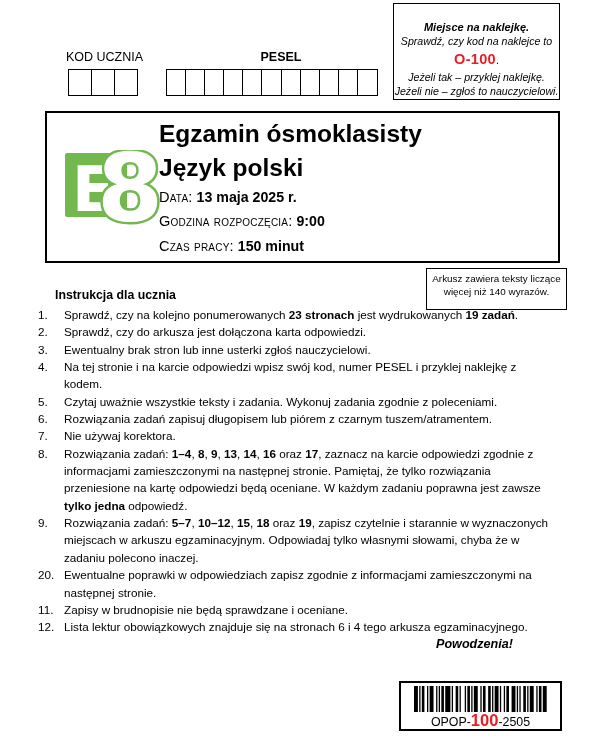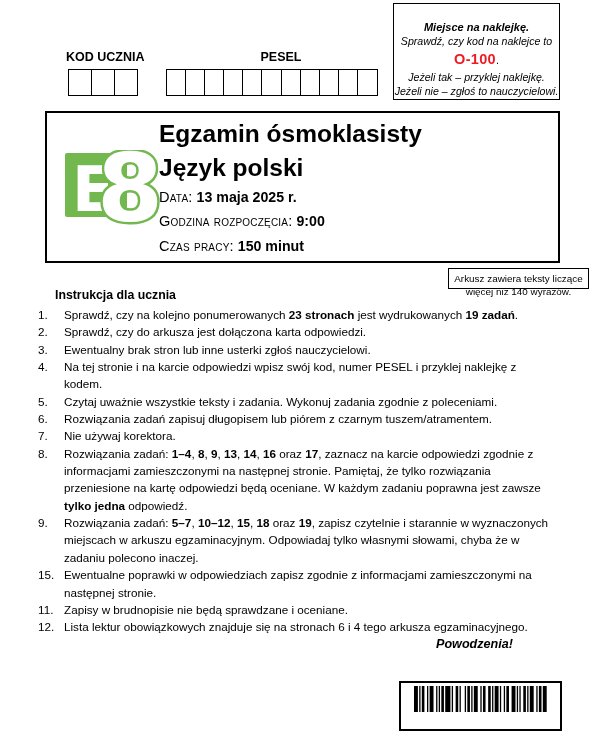--- a/index.html
+++ b/index.html
@@ -14,21 +14,21 @@
   
   .sticker{position:absolute;left:393px;top:3px;width:167px;height:97px;border:1.6px solid #000;
            box-sizing:border-box;text-align:center;font-style:italic;font-size:10.6px;line-height:14.4px;
            padding-top:16px;}
   .sticker .l1{font-weight:bold;font-size:11px;}
   .sticker .code-line{line-height:20px;}
   .sticker .code{font-style:normal;color:var(--accent-red,#ed1c24);font-weight:bold;font-size:14.5px;letter-spacing:.3px;}
   .sticker .code-suffix{font-style:normal;}
 
   
-  .kod-label{position:absolute;left:66px;top:50px;font-weight:bold;font-size:12.5px;}
+  .kod-label{position:absolute;left:66px;top:50px;font-weight:normal;font-size:12.5px;}
   .pesel-label{position:absolute;left:176px;top:50px;width:210px;text-align:center;font-weight:bold;font-size:12.5px;}
   .cells{position:absolute;display:flex;}
   .kod-cells{left:68px;top:69px;}
   .pesel-cells{left:166px;top:69px;}
   .cell{box-sizing:border-box;height:27px;border:1.6px solid #000;margin-left:-1.6px;background:#fff;}
   .cells .cell:first-child{margin-left:0;}
   .kod-cells .cell{width:24.5px;}
   .pesel-cells .cell{width:20.7px;}
 
   
@@ -37,21 +37,21 @@
   .logo-rect{fill:var(--logo-green,#72b84e);}
   .logo-e{fill:#fff;font-family:"DejaVu Sans",sans-serif;font-weight:bold;font-size:62px;}
   .logo-8{fill:#fff;stroke:var(--logo-green,#72b84e);stroke-width:5px;paint-order:stroke;
           font-family:"DejaVu Sans",sans-serif;font-weight:bold;font-size:95px;}
   .titles{position:absolute;left:112px;top:4px;font-weight:bold;font-size:24.5px;line-height:34px;}
   .meta{position:absolute;left:112px;top:72px;font-size:14.6px;line-height:24.4px;}
   .meta .mlabel{font-variant:small-caps;letter-spacing:.2px;}
   .meta .mvalue{font-weight:bold;font-size:14.2px;margin-left:4px;}
 
   
-  .notice-box{position:absolute;left:448px;top:268px;width:141px;height:21px;border:1.5px solid #000;
+  .notice-box{position:absolute;left:426px;top:268px;width:141px;height:42px;border:1.5px solid #000;
               box-sizing:border-box;text-align:center;font-size:9.9px;line-height:13.2px;padding-top:3px;}
 
   
   .instr-heading{position:absolute;left:55px;top:288px;font-weight:bold;font-size:12.3px;}
   .instr-list{position:absolute;left:38px;top:306px;width:514px;font-size:11.7px;line-height:17.35px;}
   .item{display:flex;}
   .item .num{width:26px;flex:none;}
   .item .txt{flex:1;}
 
   
@@ -152,21 +152,21 @@
       </div>
       <div class="item">
         <span class="num">8.</span>
         <span class="txt"><span>Rozwiązania zadań: </span><b>1–4</b><span>, </span><b>8</b><span>, </span><b>9</b><span>, </span><b>13</b><span>, </span><b>14</b><span>, </span><b>16</b><span> oraz </span><b>17</b><span>, zaznacz na karcie odpowiedzi zgodnie z informacjami zamieszczonymi na następnej stronie. Pamiętaj, że tylko rozwiązania przeniesione na kartę odpowiedzi będą oceniane. W każdym zadaniu poprawna jest zawsze </span><b>tylko jedna</b><span> odpowiedź.</span></span>
       </div>
       <div class="item">
         <span class="num">9.</span>
         <span class="txt"><span>Rozwiązania zadań: </span><b>5–7</b><span>, </span><b>10–12</b><span>, </span><b>15</b><span>, </span><b>18</b><span> oraz </span><b>19</b><span>, zapisz czytelnie i starannie w wyznaczonych miejscach w arkuszu egzaminacyjnym. Odpowiadaj tylko własnymi słowami, chyba że w zadaniu polecono inaczej.</span></span>
       </div>
       <div class="item">
-        <span class="num">15.</span>
+        <span class="num">20.</span>
         <span class="txt"><span>Ewentualne poprawki w odpowiedziach zapisz zgodnie z informacjami zamieszczonymi na następnej stronie.</span></span>
       </div>
       <div class="item">
         <span class="num">11.</span>
         <span class="txt"><span>Zapisy w brudnopisie nie będą sprawdzane i oceniane.</span></span>
       </div>
       <div class="item">
         <span class="num">12.</span>
         <span class="txt"><span>Lista lektur obowiązkowych znajduje się na stronach 6 i 4 tego arkusza egzaminacyjnego.</span></span>
       </div>
@@ -203,15 +203,16 @@
         <rect x="75" y="0" width="3" height="26" fill="#000"></rect>
         <rect x="79" y="0" width="1" height="26" fill="#000"></rect>
         <rect x="81" y="0" width="1" height="26" fill="#000"></rect>
         <rect x="84" y="0" width="2" height="26" fill="#000"></rect>
         <rect x="87" y="0" width="1" height="26" fill="#000"></rect>
         <rect x="89" y="0" width="3" height="26" fill="#000"></rect>
         <rect x="94" y="0" width="1" height="26" fill="#000"></rect>
         <rect x="96" y="0" width="2" height="26" fill="#000"></rect>
         <rect x="99" y="0" width="3" height="26" fill="#000"></rect>
       </svg>
+    <div class="barcode-text"><span>OPOP-</span><span class="bcode">100</span><span>-2505</span></div>
   </div>
 
 </div>
 
 </body></html>

